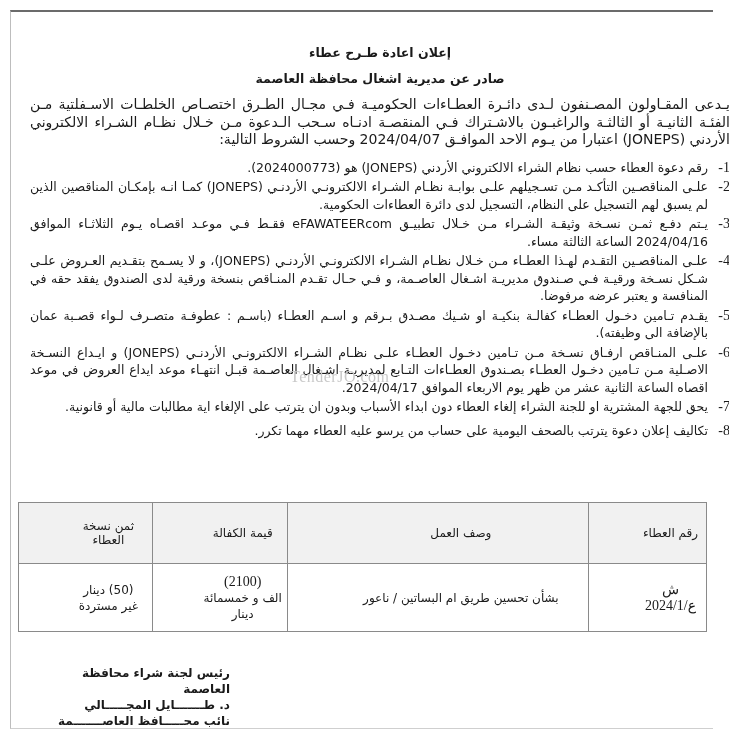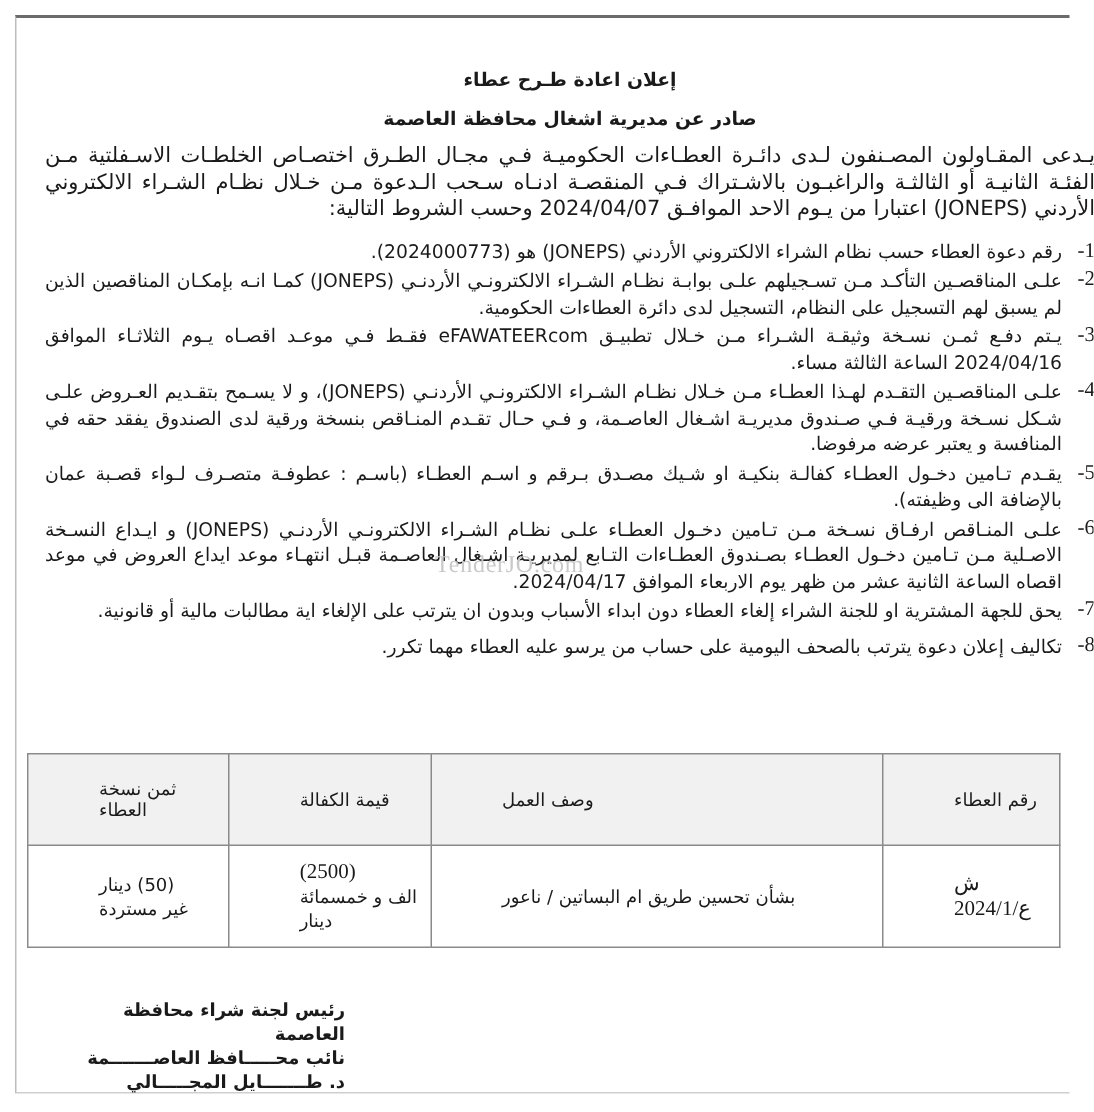--- a/index.html
+++ b/index.html
@@ -9,21 +9,21 @@
            border-top:2px solid #6b6b6b; border-left:1px solid #bdbdbd; border-bottom:1px solid #cfcfcf; box-sizing:border-box; }
   .doc { position:absolute; left:30px; top:40px; width:700px; direction:rtl; text-align:right; }
   .title { text-align:center; font-weight:bold; font-size:12.5px; line-height:26px; }
   .intro { font-size:14px; line-height:17.5px; margin:4px 0 10px 0; padding-right:0; text-align:justify; text-align-last:right; }
   .conds { list-style:none; margin:0; padding:0; }
   .conds li { font-size:12.5px; line-height:17.5px; position:relative; padding-right:22px; text-align:justify; text-align-last:right; margin-bottom:2px; }
   .conds li .num { position:absolute; right:0; top:0; direction:ltr; font-family:"Liberation Serif", serif; font-size:14px; }
   .conds li.gap { margin-top:6px; }
   .watermark { position:absolute; left:290px; top:368px; font-family:Liberation Serif, serif; font-size:16px; color:#c9c9c9; letter-spacing:0.5px; pointer-events:none; }
   table.tbl { position:absolute; left:18px; top:502px; width:689px; border-collapse:collapse; direction:rtl; font-size:12px; }
-  table.tbl th, table.tbl td { border:1px solid #8a8a8a; text-align:left; vertical-align:middle;padding-left:47px; }
+  table.tbl th, table.tbl td { border:1px solid #8a8a8a; text-align:center; vertical-align:middle;padding-left:47px; }
   table.tbl th { background:#f1f1f1; font-weight:normal; height:58px; }
   table.tbl td { height:65px; line-height:16px; }
   .c1 { width:113px; } .c2 { width:383px; } .c3 { width:111px; } .c4 { width:80px;margin-left:24px; }
   .num-latin { font-family:"Liberation Serif", serif; font-size:14px; }
   .sig { position:absolute; left:40px; top:665px; width:190px; direction:rtl; text-align:right; font-weight:bold; font-size:12px; line-height:16px; }
 </style>
 </head>
 <body>
 
 <div class="frame"></div>
@@ -53,28 +53,28 @@
       <th class="c2">وصف العمل</th>
       <th class="c3">قيمة الكفالة</th>
       <th class="c1">ثمن نسخة العطاء</th>
     </tr>
   </thead>
   <tbody>
     <tr>
       <td><span class="num-latin">ش ع/2024/1</span></td>
       <td><span>بشأن تحسين طريق ام البساتين / ناعور</span></td>
       <td>
-        <div class="num-latin">(2500)</div>
+        <div class="num-latin">(2100)</div>
         <div>الف و خمسمائة دينار</div>
       </td>
       <td>
         <div>(50) دينار</div>
         <div>غير مستردة</div>
       </td>
     </tr>
   </tbody>
 </table>
 
 <div class="sig">
   <div>رئيس لجنة شراء محافظة العاصمة</div>
+  <div>د. طـــــــايل المجـــــالي</div>
   <div>نائب محـــــافظ العاصـــــــمة</div>
-  <div>د. طـــــــايل المجـــــالي</div>
 </div>
 
 </body></html>

